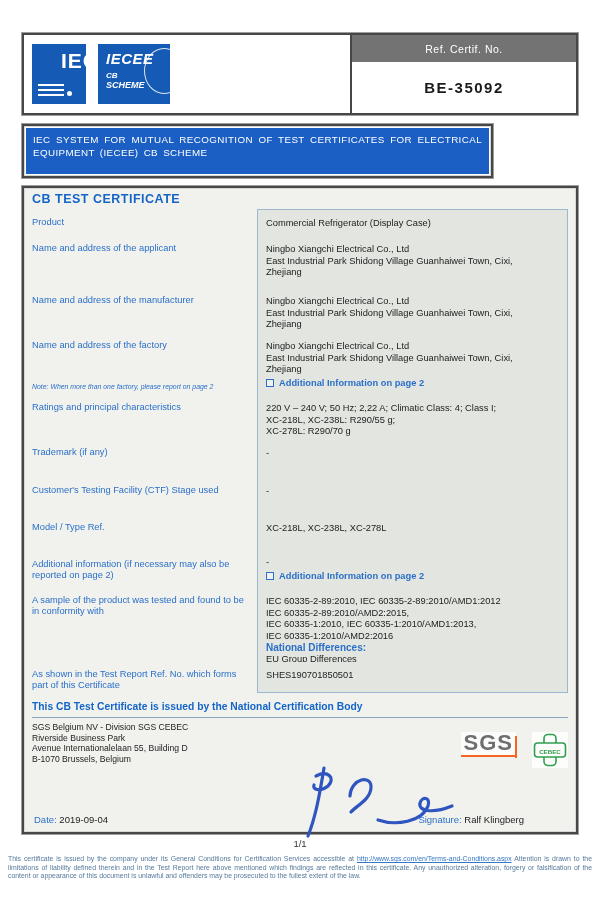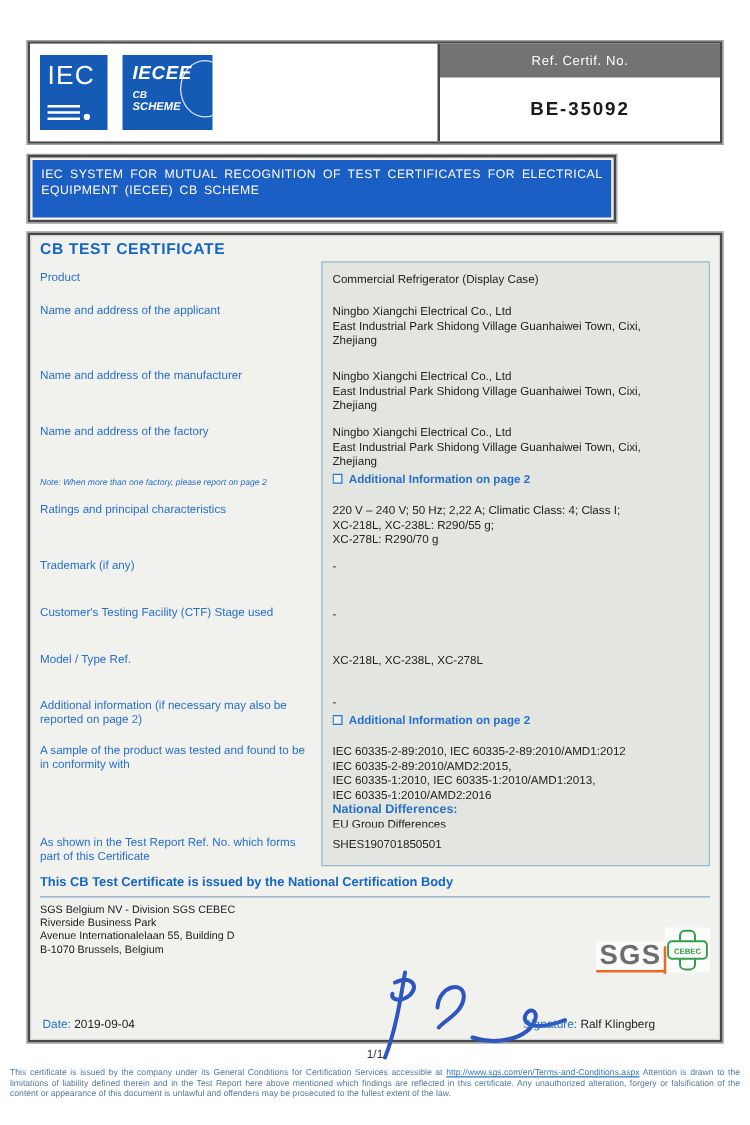--- a/index.html
+++ b/index.html
@@ -13,21 +13,21 @@
     border:2px solid #474747; outline:1px solid #9e9e9e;
     box-shadow: inset 0 0 0 1px #d6d6d6;
   }
   
   .hdr { top:33px; left:22px; width:556px; height:82px; display:flex; }
   .hdr-left { flex:1; display:flex; align-items:center; padding:8px 6px 8px 8px; background:#fff; }
   .logo-iec {
     width:54px; height:60px; background:#155ab4; color:#fff; position:relative;
     padding:5px 4px 0 6px;
   }
-  .logo-iec .txt { font-size:21px; font-weight:normal; letter-spacing:1px; line-height:24px; }
+  .logo-iec .txt { font-size:21px; font-weight:bold; letter-spacing:1px; line-height:24px;margin-left:23px; }
   .iec-lines { position:absolute; left:6px; bottom:8px; width:40px; }
   .iec-lines .bar { height:2px; background:#fff; margin-top:3px; width:26px; }
   .iec-lines .dot { position:absolute; right:6px; bottom:0; width:5px; height:5px; border-radius:50%; background:#fff; }
   .logo-gap { width:12px; height:60px; background:#fff; }
   .logo-iecee {
     width:72px; height:60px; background:#155ab4; color:#fff; position:relative; overflow:hidden;
     padding:6px 0 0 8px;
   }
   .logo-iecee .l1 { font-size:15px; font-weight:bold; font-style:italic; letter-spacing:0.5px; }
   .logo-iecee .l2 { font-size:8px; font-weight:bold; font-style:italic; margin-top:4px; }
@@ -52,21 +52,21 @@
   .h37{height:37px}.h36{height:36px}.h74{height:74px}.h30{height:30px}
   .note { position:absolute; left:0; bottom:4px; font-size:6.9px; font-style:italic; color:#2a6fc9; }
   .chk-line { display:flex; align-items:center; margin-top:2px; }
   .chk-box { width:8px; height:8px; border:1px solid #2a6fc9; background:#eef1ee; margin-right:5px; flex:0 0 auto; }
   .chk-lab { color:#2a6fc9; font-size:9.3px; font-weight:bold; }
   .nd-lab { color:#2a6fc9; font-size:10px; font-weight:bold; line-height:11.5px; }
   .nd-val { color:#222; font-size:9.3px; line-height:11.5px; }
   .ncb-line { margin:8px 8px 0 8px; color:#1565c8; font-size:10.3px; font-weight:bold; padding-bottom:5px; border-bottom:1px solid #8aa6bd; }
   .ncb-block { display:flex; justify-content:space-between; margin:4px 8px 0 8px; }
   .ncb-addr { font-size:8.6px; line-height:10.6px; color:#222; white-space:pre-line; }
-  .logos { display:flex; align-items:flex-end; gap:0; margin-top:20px; }
+  .logos { display:flex; align-items:flex-start; gap:16px; margin-top:10px; }
   .sgs { font-size:22px; font-weight:bold; color:#6d6e71; letter-spacing:1px; line-height:22px; border-bottom:2px solid #f26522; padding:0 3px 1px 3px; background:#fbfbf9; position:relative; }
   .sgs::after { content:""; position:absolute; right:-1px; top:4px; width:2px; height:22px; background:#f26522; }
   .cebec { width:36px; height:36px; background:#fdfdfb; display:flex; align-items:center; justify-content:center; }
   .sig-zone { position:relative; height:64px; margin:0 8px; }
   .sig-svg { position:absolute; left:262px; top:-6px; }
   .foot-row { position:absolute; left:10px; right:10px; bottom:7px; display:flex; justify-content:space-between; font-size:9.5px; }
   .blue-lab { color:#2a6fc9; }
   .blk { color:#222; }
   .sig-cell { margin-right:42px; }
   

